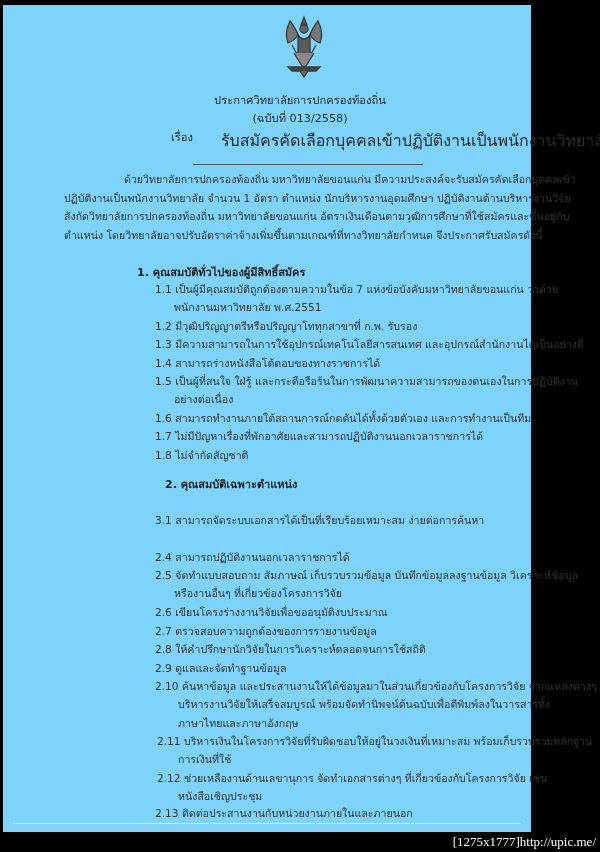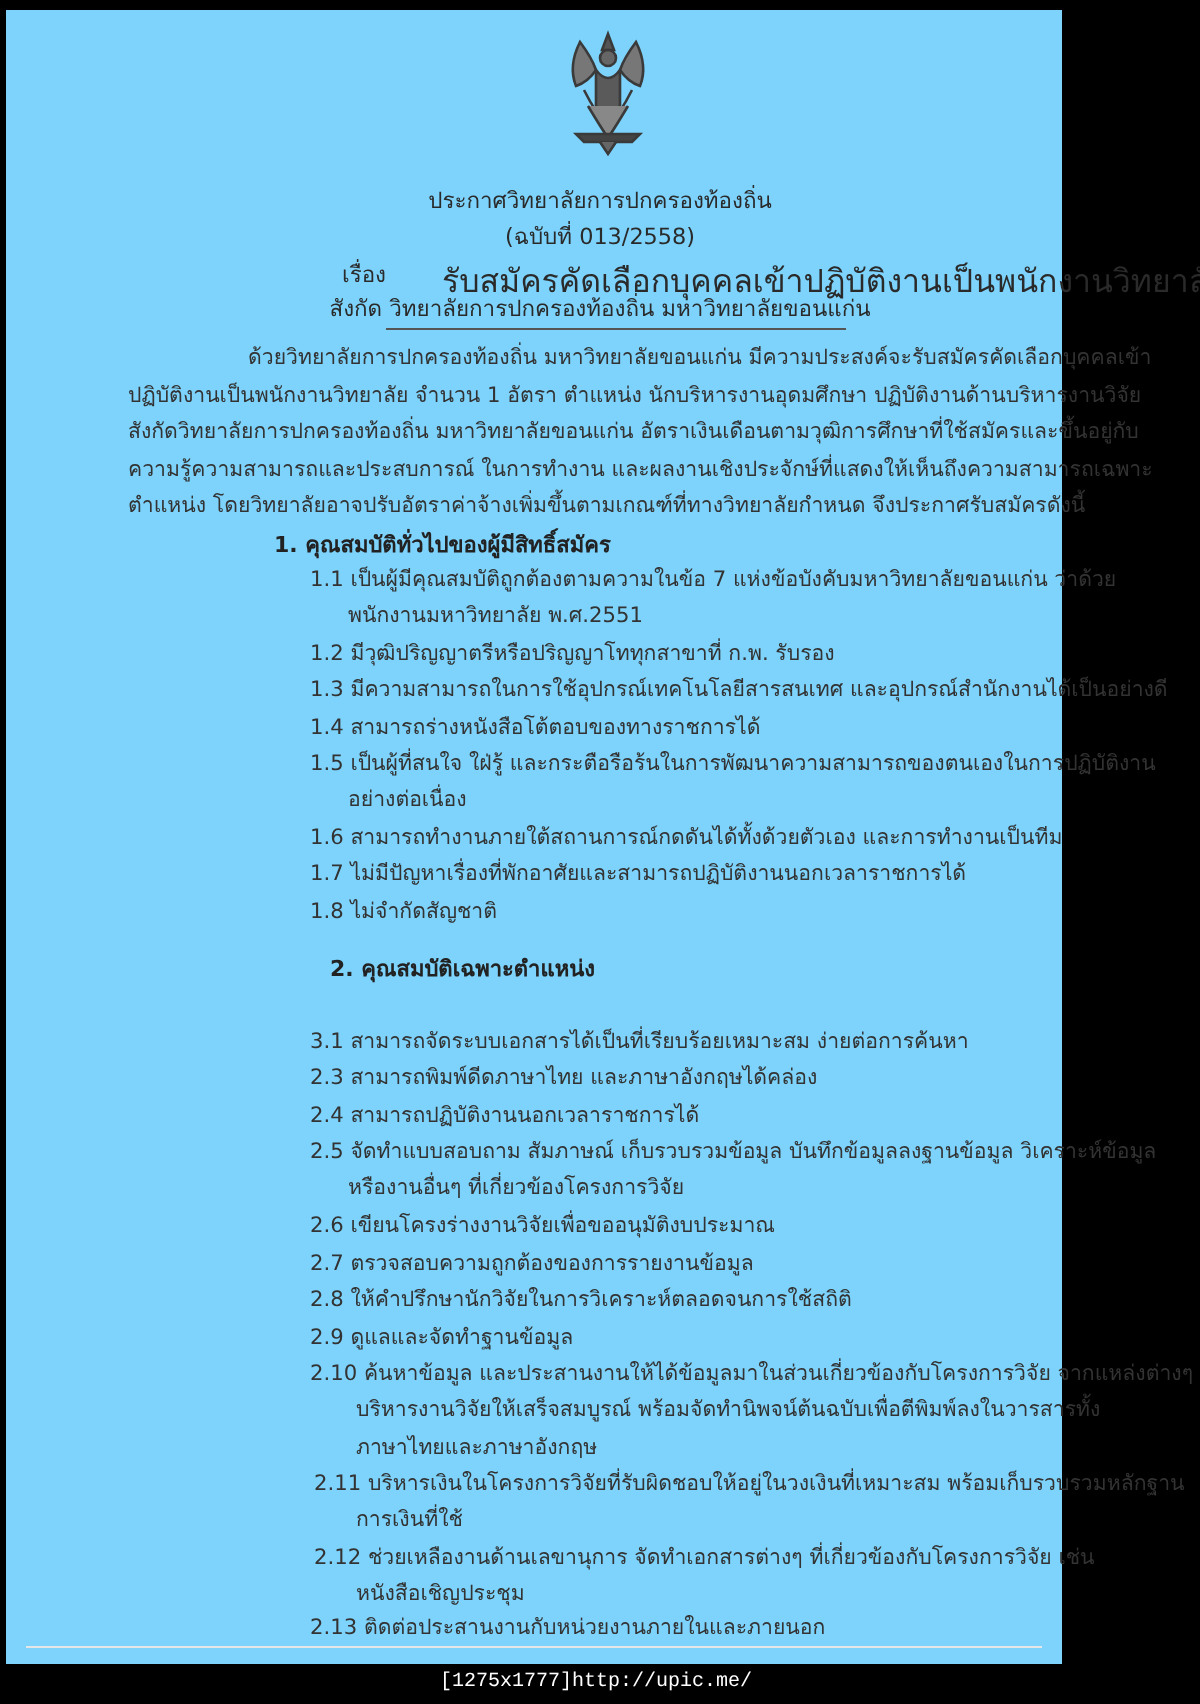--- a/index.html
+++ b/index.html
@@ -19,22 +19,22 @@
   .subject-label { position:absolute; left:168px; top:123px; font-size:11.2px; color:#2a2a2a; }
   .subject-1 { position:absolute; left:218px; top:123px; font-size:16px; color:#2a2a2a; white-space:nowrap; }
   .subject-2 { position:absolute; left:0; width:594px; top:140px; text-align:center; font-size:11.2px; color:#2a2a2a; white-space:nowrap; }
   .hr { position:absolute; left:190px; width:230px; top:159px; height:1px; background:#555; }
   .para { position:absolute; left:61px; width:500px; font-size:10.6px; color:#333; white-space:nowrap; line-height:18.6px; }
   .line { display:block; height:18.6px; }
   .sec-title { position:absolute; left:134px; font-size:11px; font-weight:bold; color:#222; white-space:nowrap; }
   .item { position:absolute; font-size:10.6px; color:#333; white-space:nowrap; }
   .footer {
     position:absolute; left:0; top:832px; width:600px; height:20px; background:#000;
-    color:#fff; font-family:Liberation Mono, monospace; font-size:10px;
-    text-align:center; line-height:20px;
+    color:#fff; font-family:Liberation Serif, serif; font-size:13px;
+    text-align:right; line-height:20px;
   }
   .footer span { padding-right:4px; }
 </style>
 </head>
 <body>
 
 <div class="page">
 
   <svg class="emblem" viewBox="0 0 48 66">
     <g fill="none" stroke="#3a3a3a" stroke-width="1.3">
@@ -47,46 +47,43 @@
       <path d="M14 40 Q20 50 24 56 Q28 50 34 40" fill="#888"></path>
       <path d="M8 54 L40 54 L36 58 L12 58 Z" fill="#444"></path>
       <path d="M20 58 L24 64 L28 58" fill="#666"></path>
     </g>
   </svg>
 
   <div class="hdr" style="top:86px;">ประกาศวิทยาลัยการปกครองท้องถิ่น</div>
   <div class="hdr" style="top:104px;">(ฉบับที่ 013/2558)</div>
   <div class="subject-label">เรื่อง</div>
   <div class="subject-1">รับสมัครคัดเลือกบุคคลเข้าปฏิบัติงานเป็นพนักงานวิทยาลัย จำนวน 1 อัตรา</div>
-  <div class="subject-2">สังกัด วิทยาลัยการปกครองท้องถิ่น มหาวิทยาลัยขอนแก่น</div>
   <div class="hr"></div>
 
   <div class="para" style="top:165px;">
     <span class="line" style="padding-left:60px;">ด้วยวิทยาลัยการปกครองท้องถิ่น  มหาวิทยาลัยขอนแก่น มีความประสงค์จะรับสมัครคัดเลือกบุคคลเข้า</span>
     <span class="line">ปฏิบัติงานเป็นพนักงานวิทยาลัย จำนวน 1 อัตรา ตำแหน่ง นักบริหารงานอุดมศึกษา ปฏิบัติงานด้านบริหารงานวิจัย</span>
     <span class="line">สังกัดวิทยาลัยการปกครองท้องถิ่น มหาวิทยาลัยขอนแก่น อัตราเงินเดือนตามวุฒิการศึกษาที่ใช้สมัครและขึ้นอยู่กับ</span>
-    <span class="line">ความรู้ความสามารถและประสบการณ์  ในการทำงาน และผลงานเชิงประจักษ์ที่แสดงให้เห็นถึงความสามารถเฉพาะ</span>
     <span class="line">ตำแหน่ง โดยวิทยาลัยอาจปรับอัตราค่าจ้างเพิ่มขึ้นตามเกณฑ์ที่ทางวิทยาลัยกำหนด จึงประกาศรับสมัครดังนี้</span>
   </div>
 
   <div class="sec-title" style="top:258px;">1.  คุณสมบัติทั่วไปของผู้มีสิทธิ์สมัคร</div>
   <div class="item" style="left:152px; top:276px;">1.1 เป็นผู้มีคุณสมบัติถูกต้องตามความในข้อ 7 แห่งข้อบังคับมหาวิทยาลัยขอนแก่น ว่าด้วย</div>
   <div class="item" style="left:171px; top:294px;">พนักงานมหาวิทยาลัย พ.ศ.2551</div>
   <div class="item" style="left:152px; top:313px;">1.2 มีวุฒิปริญญาตรีหรือปริญญาโททุกสาขาที่ ก.พ. รับรอง</div>
   <div class="item" style="left:152px; top:331px;">1.3 มีความสามารถในการใช้อุปกรณ์เทคโนโลยีสารสนเทศ และอุปกรณ์สำนักงานได้เป็นอย่างดี</div>
   <div class="item" style="left:152px; top:350px;">1.4 สามารถร่างหนังสือโต้ตอบของทางราชการได้</div>
   <div class="item" style="left:152px; top:368px;">1.5 เป็นผู้ที่สนใจ ใฝ่รู้ และกระตือรือร้นในการพัฒนาความสามารถของตนเองในการปฏิบัติงาน</div>
   <div class="item" style="left:171px; top:386px;">อย่างต่อเนื่อง</div>
   <div class="item" style="left:152px; top:405px;">1.6 สามารถทำงานภายใต้สถานการณ์กดดันได้ทั้งด้วยตัวเอง และการทำงานเป็นทีม</div>
   <div class="item" style="left:152px; top:423px;">1.7 ไม่มีปัญหาเรื่องที่พักอาศัยและสามารถปฏิบัติงานนอกเวลาราชการได้</div>
   <div class="item" style="left:152px; top:442px;">1.8 ไม่จำกัดสัญชาติ</div>
 
   <div class="sec-title" style="top:470px;margin-left:28px;">2.  คุณสมบัติเฉพาะตำแหน่ง</div>
   <div class="item" style="left:152px; top:507px;">3.1 สามารถจัดระบบเอกสารได้เป็นที่เรียบร้อยเหมาะสม ง่ายต่อการค้นหา</div>
-  <div class="item" style="left:152px; top:525px;">2.3 สามารถพิมพ์ดีดภาษาไทย และภาษาอังกฤษได้คล่อง</div>
   <div class="item" style="left:152px; top:544px;">2.4 สามารถปฏิบัติงานนอกเวลาราชการได้</div>
   <div class="item" style="left:152px; top:562px;">2.5 จัดทำแบบสอบถาม สัมภาษณ์ เก็บรวบรวมข้อมูล บันทึกข้อมูลลงฐานข้อมูล วิเคราะห์ข้อมูล</div>
   <div class="item" style="left:171px; top:580px;">หรืองานอื่นๆ ที่เกี่ยวข้องโครงการวิจัย</div>
   <div class="item" style="left:152px; top:599px;">2.6 เขียนโครงร่างงานวิจัยเพื่อขออนุมัติงบประมาณ</div>
   <div class="item" style="left:152px; top:618px;">2.7 ตรวจสอบความถูกต้องของการรายงานข้อมูล</div>
   <div class="item" style="left:152px; top:636px;">2.8 ให้คำปรึกษานักวิจัยในการวิเคราะห์ตลอดจนการใช้สถิติ</div>
   <div class="item" style="left:152px; top:655px;">2.9 ดูแลและจัดทำฐานข้อมูล</div>
   <div class="item" style="left:152px; top:673px;">2.10 ค้นหาข้อมูล และประสานงานให้ได้ข้อมูลมาในส่วนเกี่ยวข้องกับโครงการวิจัย จากแหล่งต่างๆ</div>
   <div class="item" style="left:175px; top:691px;">บริหารงานวิจัยให้เสร็จสมบูรณ์ พร้อมจัดทำนิพจน์ต้นฉบับเพื่อตีพิมพ์ลงในวารสารทั้ง</div>
   <div class="item" style="left:175px; top:710px;">ภาษาไทยและภาษาอังกฤษ</div>

